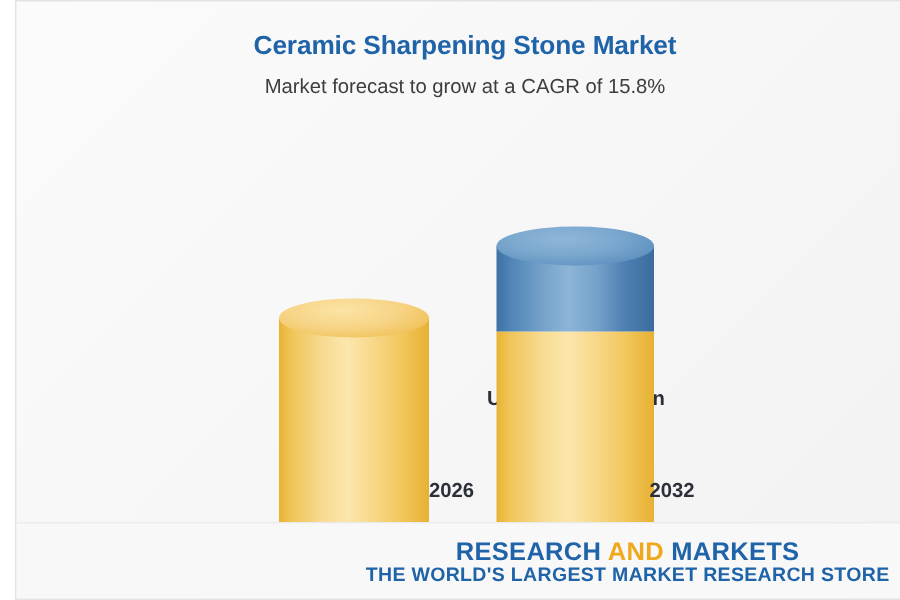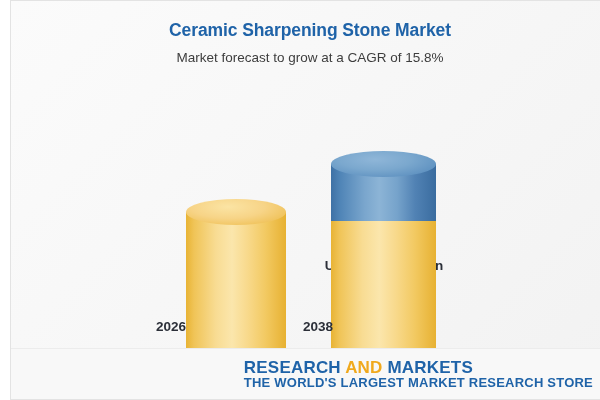--- a/index.html
+++ b/index.html
@@ -147,21 +147,21 @@
       #3e71a5 0%, #5085b7 9%, #7aa6cd 32%,
       #8cb4d6 46%, #76a3cb 63%, #5182b4 80%, #3a6c9f 100%);
   }
   .blue .seg-top {
     background: radial-gradient(ellipse at 42% 32%, #8fb6d8 0%, #7ba8ce 42%, #6294c2 75%, #5386b6 100%);
   }
 
   .x-label {
     position: absolute;
     width: 160px;
-    text-align: left;
+    text-align: right;
     font-size: 13.5px;
     font-weight: bold;
     color: #2b2f38;
   }
   .x-label.x0 { left: 145px; top: 318px; }
   .x-label.x1 { left: 292px; top: 318px; }
 
   .footer {
     position: absolute;
     left: 0;
@@ -176,21 +176,21 @@
     left: 17px;
     top: 17px;
     font-size: 10.5px;
     color: #8a8a8a;
     letter-spacing: 0.1px;
   }
   .brand {
     position: absolute;
     right: 16px;
     top: 9px;
-    text-align: left;
+    text-align: center;
   }
   .brand-name {
     font-size: 17px;
     font-weight: bold;
     letter-spacing: 0.2px;
     line-height: 19px;
     color: #1f63a8;
     white-space: nowrap;
   }
   .brand-name .and { color: #f0a91d; }
@@ -236,21 +236,21 @@
           <div class="seg-body"></div>
         </div>
         <div class="seg blue" style="top:0;height:57px;">
           <div class="seg-body"></div>
           <div class="seg-top"></div>
         </div>
       </div>
     </div>
 
     <div class="x-label x0">2026</div>
-    <div class="x-label x1">2038</div>
+    <div class="x-label x1">2032</div>
   </div>
 
   <div class="footer">
     <div class="brand">
       <div class="brand-name"><span>RESEARCH </span><span class="and">AND</span><span> MARKETS</span></div>
       <div class="brand-tag">THE WORLD'S LARGEST MARKET RESEARCH STORE</div>
     </div>
   </div>
 
 </div>

